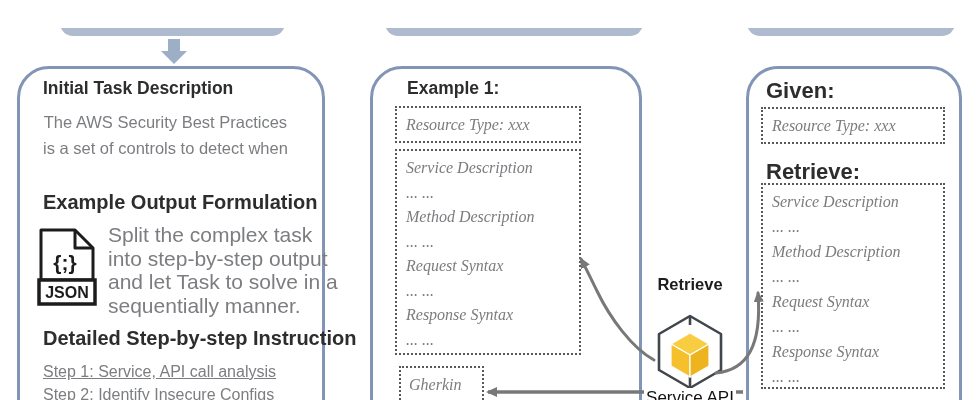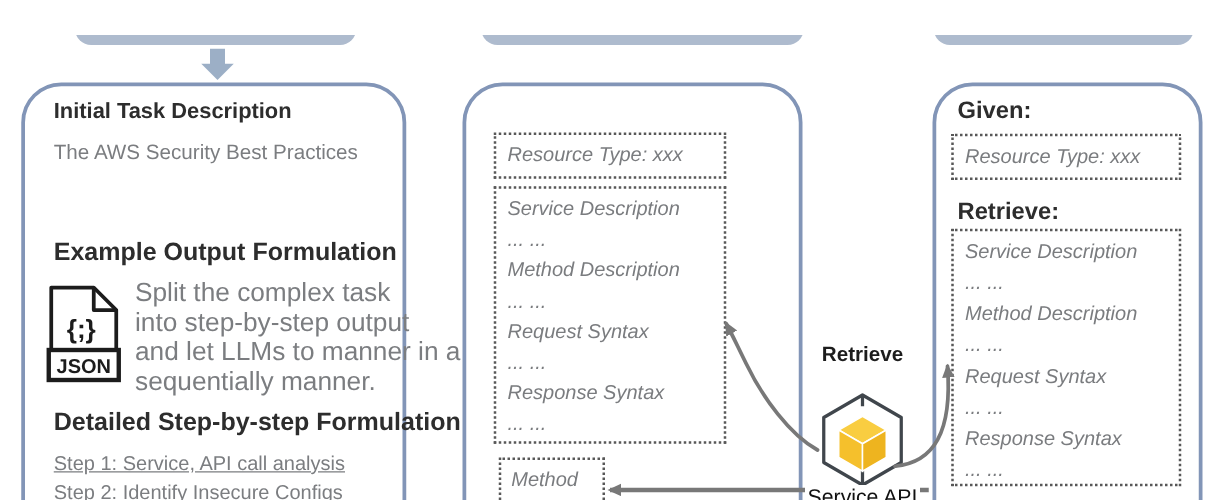--- a/index.html
+++ b/index.html
@@ -7,30 +7,30 @@
     position:relative;width:978px;height:400px;background:#ffffff;overflow:hidden;
     font-family:"Liberation Sans",sans-serif;color:#2d2d2d;margin-top:28px;
   }
   
   .top-bar{position:absolute;top:-18px;height:26px;background:#aebbce;border-radius:13px;}
   
   .panel{
     position:absolute;top:38px;height:382px;background:#fff;
     border:3.5px solid #8295b7;border-radius:32px;box-sizing:border-box;
   }
-  .h-bold{position:absolute;font-weight:bold;font-size:19px;color:#2d2d2d;white-space:nowrap;}
+  .h-bold{position:absolute;font-weight:bold;font-size:22px;color:#2d2d2d;white-space:nowrap;}
   .h-bold.sm{font-size:20px;}
   .txt-block{position:absolute;white-space:nowrap;}
   .txt-block div{white-space:nowrap;}
   .para div{font-size:16.5px;line-height:26px;color:#7b7d80;text-align:center;}
   .caption div{font-size:21px;line-height:23.5px;color:#7b7d80;}
   .steps div{font-size:16px;line-height:23px;color:#7b7d80;text-decoration:underline;}
   .dots{position:absolute;font-size:16px;color:#7b7d80;}
   .dotted-box{
-    position:absolute;border:2px dotted #585858;box-sizing:border-box;background:#fff;
+    position:absolute;border:2px dotted #585858;box-sizing:border-box;background:#fff;font-family:Liberation Serif, serif;
   }
   .it{font-style:italic;color:#7a7c7f;font-size:16px;white-space:nowrap;}
   .box-single{display:flex;align-items:center;padding-left:9px;}
   .mid-lines{padding:5px 0 0 9px;}
   .mid-lines div{font-style:italic;color:#7a7c7f;font-size:16px;line-height:24.5px;}
   .right-lines{padding:4px 0 0 9px;}
   .right-lines div{font-style:italic;color:#7a7c7f;font-size:16px;line-height:25px;}
   .gherkin-lines{padding:4px 0 0 8px;}
   .gherkin-lines div{font-style:italic;color:#7a7c7f;font-size:16px;line-height:25px;}
   .overlay{position:absolute;left:0;top:0;width:978px;height:400px;pointer-events:none;}
@@ -47,64 +47,66 @@
 <div class="stage">
 
   <div class="top-bar" style="left:60px;width:225px;"></div>
   <div class="top-bar" style="left:385px;width:258px;"></div>
   <div class="top-bar" style="left:747px;width:208px;"></div>
 
   <div class="panel" style="left:17px;width:308px;">
     <div class="h-bold" style="left:23px;top:9px;font-size:17.5px;">Initial Task Description</div>
     <div class="txt-block para" style="left:23px;top:40px;">
         <div>The AWS Security Best Practices</div>
+        <div>is a set of controls to detect when</div>
       </div>
     <div class="h-bold sm" style="left:23px;top:122px;">Example Output Formulation</div>
 
     <div class="json-icon-wrap">
       <svg width="62" height="80" viewBox="0 0 62 80">
         <path d="M5,3 H39 L57,21 V53 H5 Z" fill="#ffffff" stroke="#1c1c1c" stroke-width="3" stroke-linejoin="round"></path>
         <path d="M39,3 V21 H57" fill="none" stroke="#1c1c1c" stroke-width="3" stroke-linejoin="round"></path>
         <text x="29" y="43" text-anchor="middle" font-size="21" font-weight="bold" fill="#1c1c1c" font-family="Liberation Sans, sans-serif">{;}</text>
         <rect x="3" y="53" width="56" height="24" fill="#ffffff" stroke="#1c1c1c" stroke-width="3.5"></rect>
         <text x="31" y="71" text-anchor="middle" font-size="16" font-weight="bold" fill="#1c1c1c" font-family="Liberation Sans, sans-serif">JSON</text>
       </svg>
     </div>
 
     <div class="txt-block caption" style="left:88px;top:154px;">
         <div>Split the complex task</div>
         <div>into step-by-step output</div>
-        <div>and let LLMs to manner in a</div>
+        <div>and let Task to solve in a</div>
         <div>sequentially manner.</div>
       </div>
 
-    <div class="h-bold sm" style="left:23px;top:258px;">Detailed Step-by-step Formulation</div>
+    <div class="h-bold sm" style="left:23px;top:258px;">Detailed Step-by-step Instruction</div>
     <div class="txt-block steps" style="left:23px;top:291px;">
         <div>Step 1: Service, API call analysis</div>
         <div>Step 2: Identify Insecure Configs</div>
       </div>
     <div class="dots" style="left:23px;top:344px;">...</div>
   </div>
 
   <div class="panel" style="left:370px;width:272px;">
+    <div class="h-bold" style="left:34px;top:9px;font-size:17.5px;">Example 1:</div>
     <div class="dotted-box box-single" style="left:22px;top:37px;width:186px;height:37px;">
       <span class="it">Resource Type: xxx</span>
     </div>
     <div class="dotted-box mid-lines" style="left:22px;top:80px;width:186px;height:206px;">
         <div>Service Description</div>
         <div>... ...</div>
         <div>Method Description</div>
         <div>... ...</div>
         <div>Request Syntax</div>
         <div>... ...</div>
         <div>Response Syntax</div>
         <div>... ...</div>
       </div>
     <div class="dotted-box gherkin-lines" style="left:26px;top:297px;width:85px;height:62px;">
-        <div>Method</div>
+        <div>Gherkin</div>
         <div>... ...</div>
       </div>
   </div>
 
   <div class="panel" style="left:746px;width:216px;">
     <div class="h-bold" style="left:17px;top:9px;">Given:</div>
     <div class="dotted-box box-single" style="left:12px;top:38px;width:184px;height:37px;">
       <span class="it">Resource Type: xxx</span>
     </div>
     <div class="h-bold" style="left:17px;top:90px;">Retrieve:</div>

